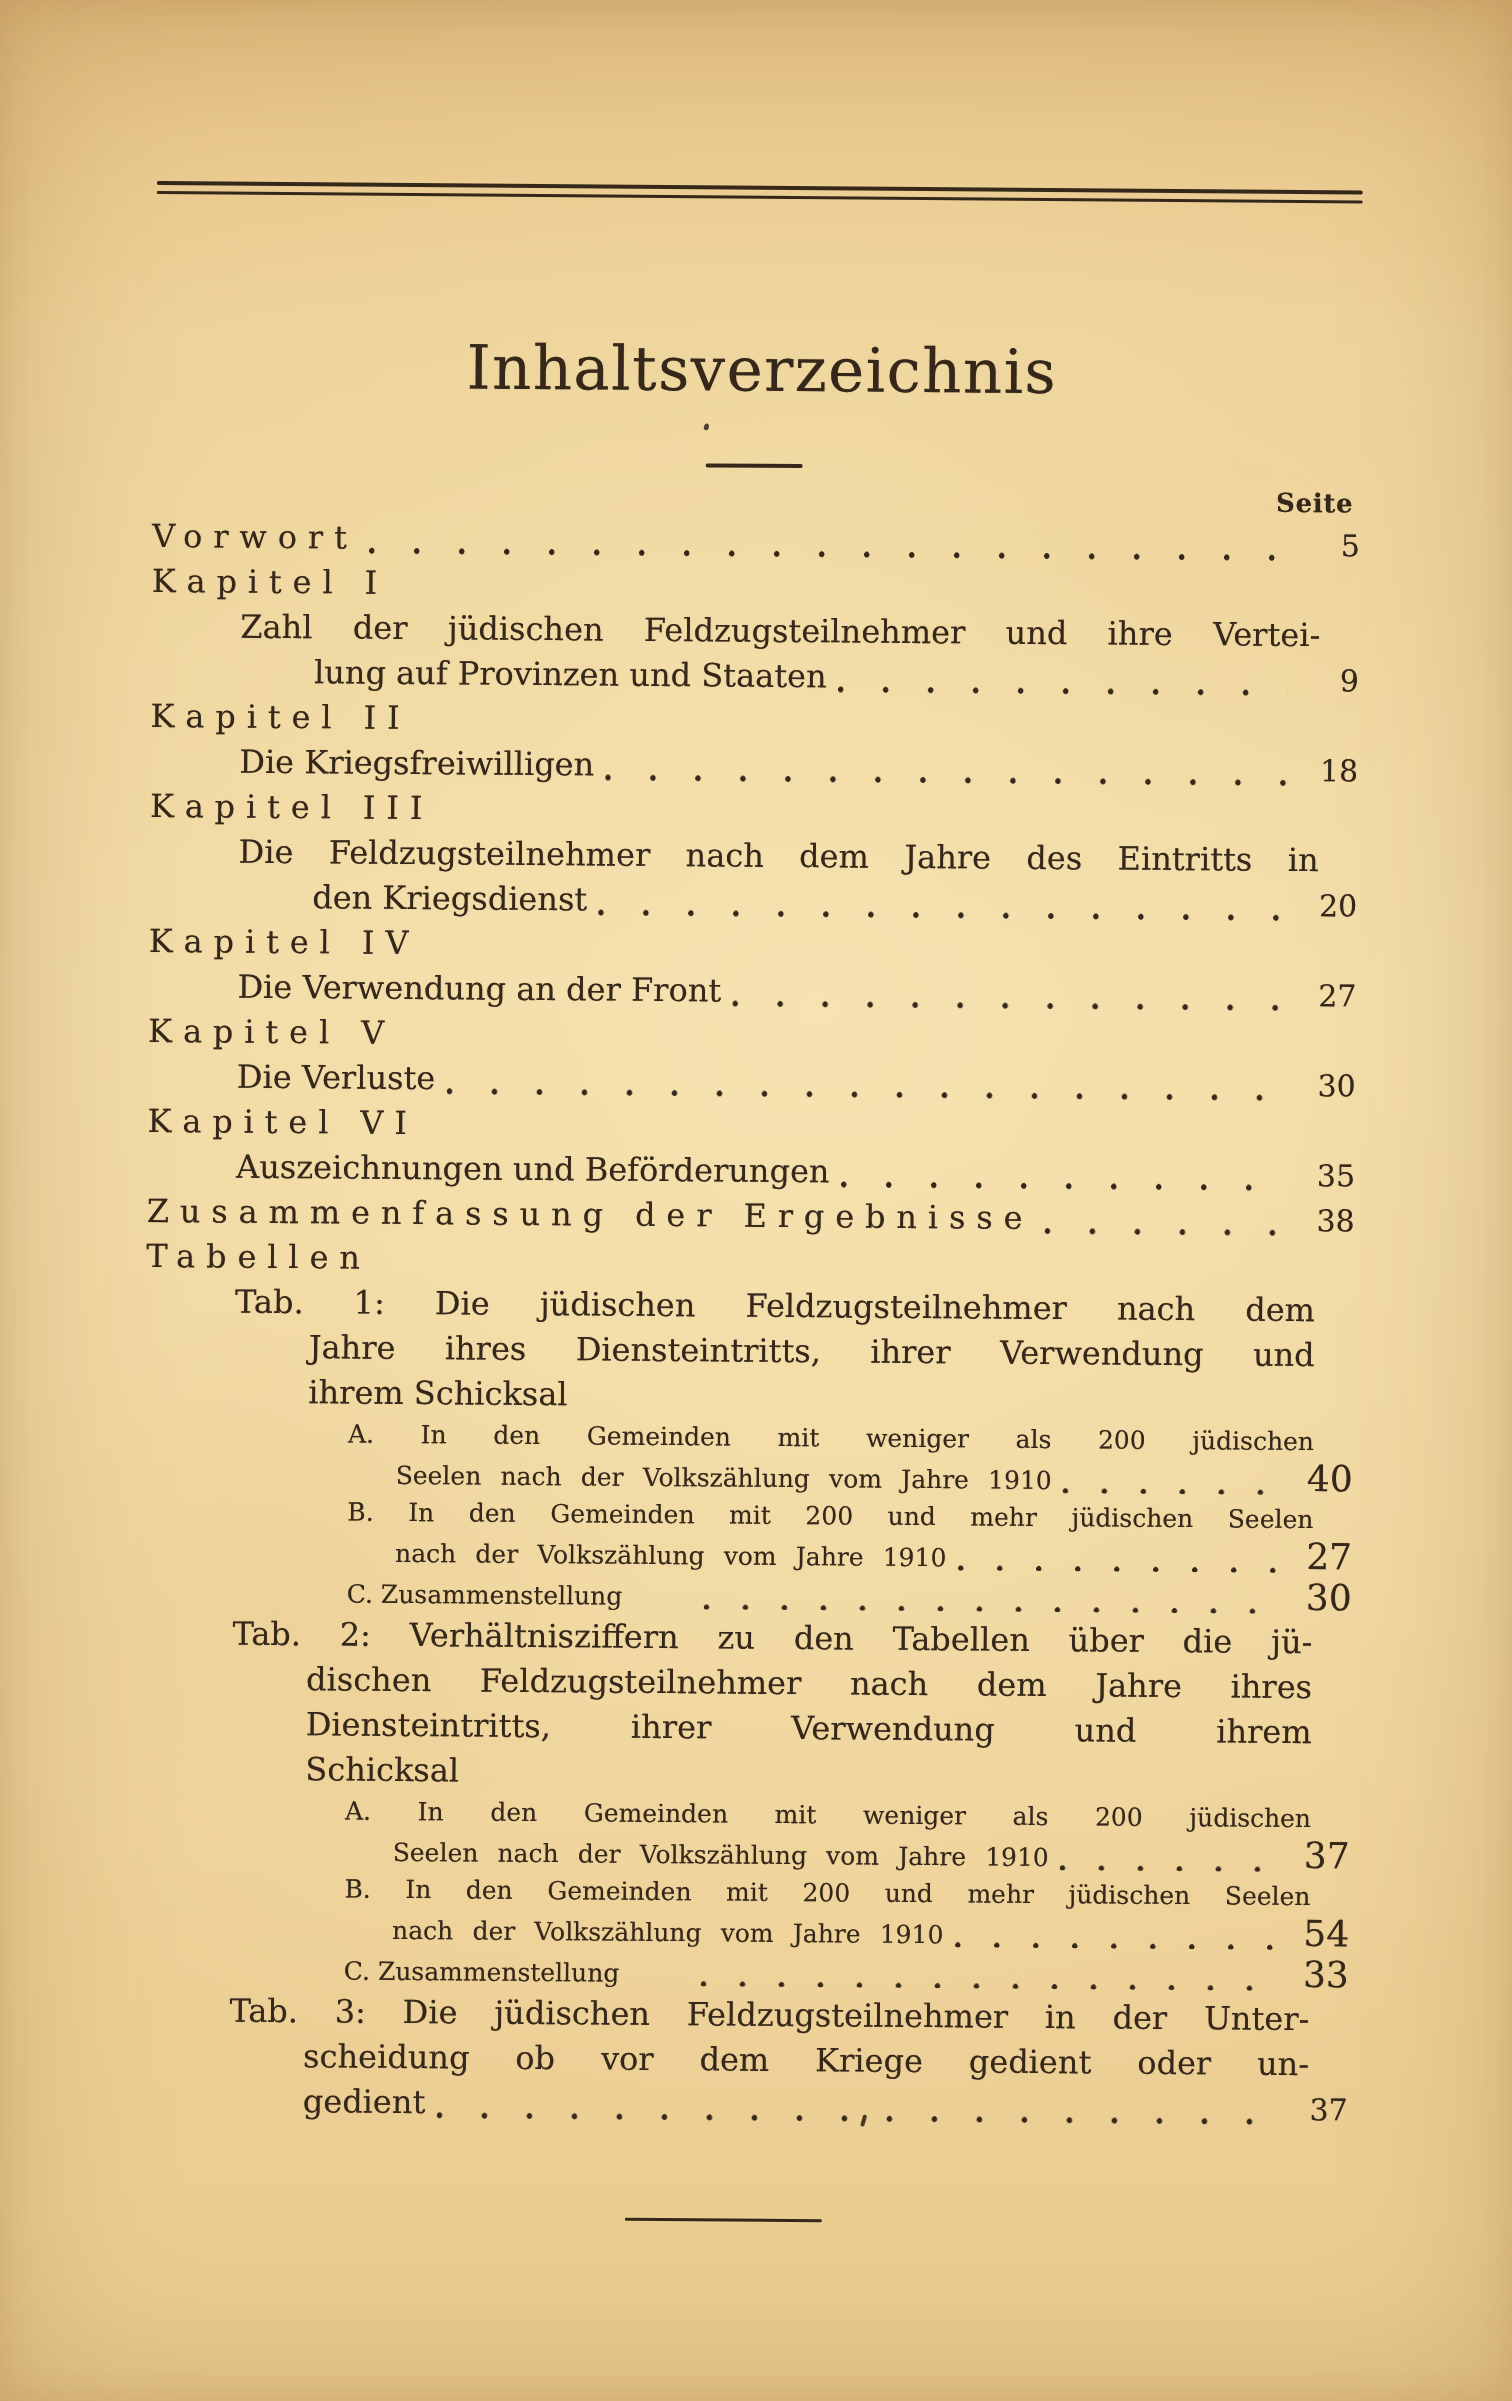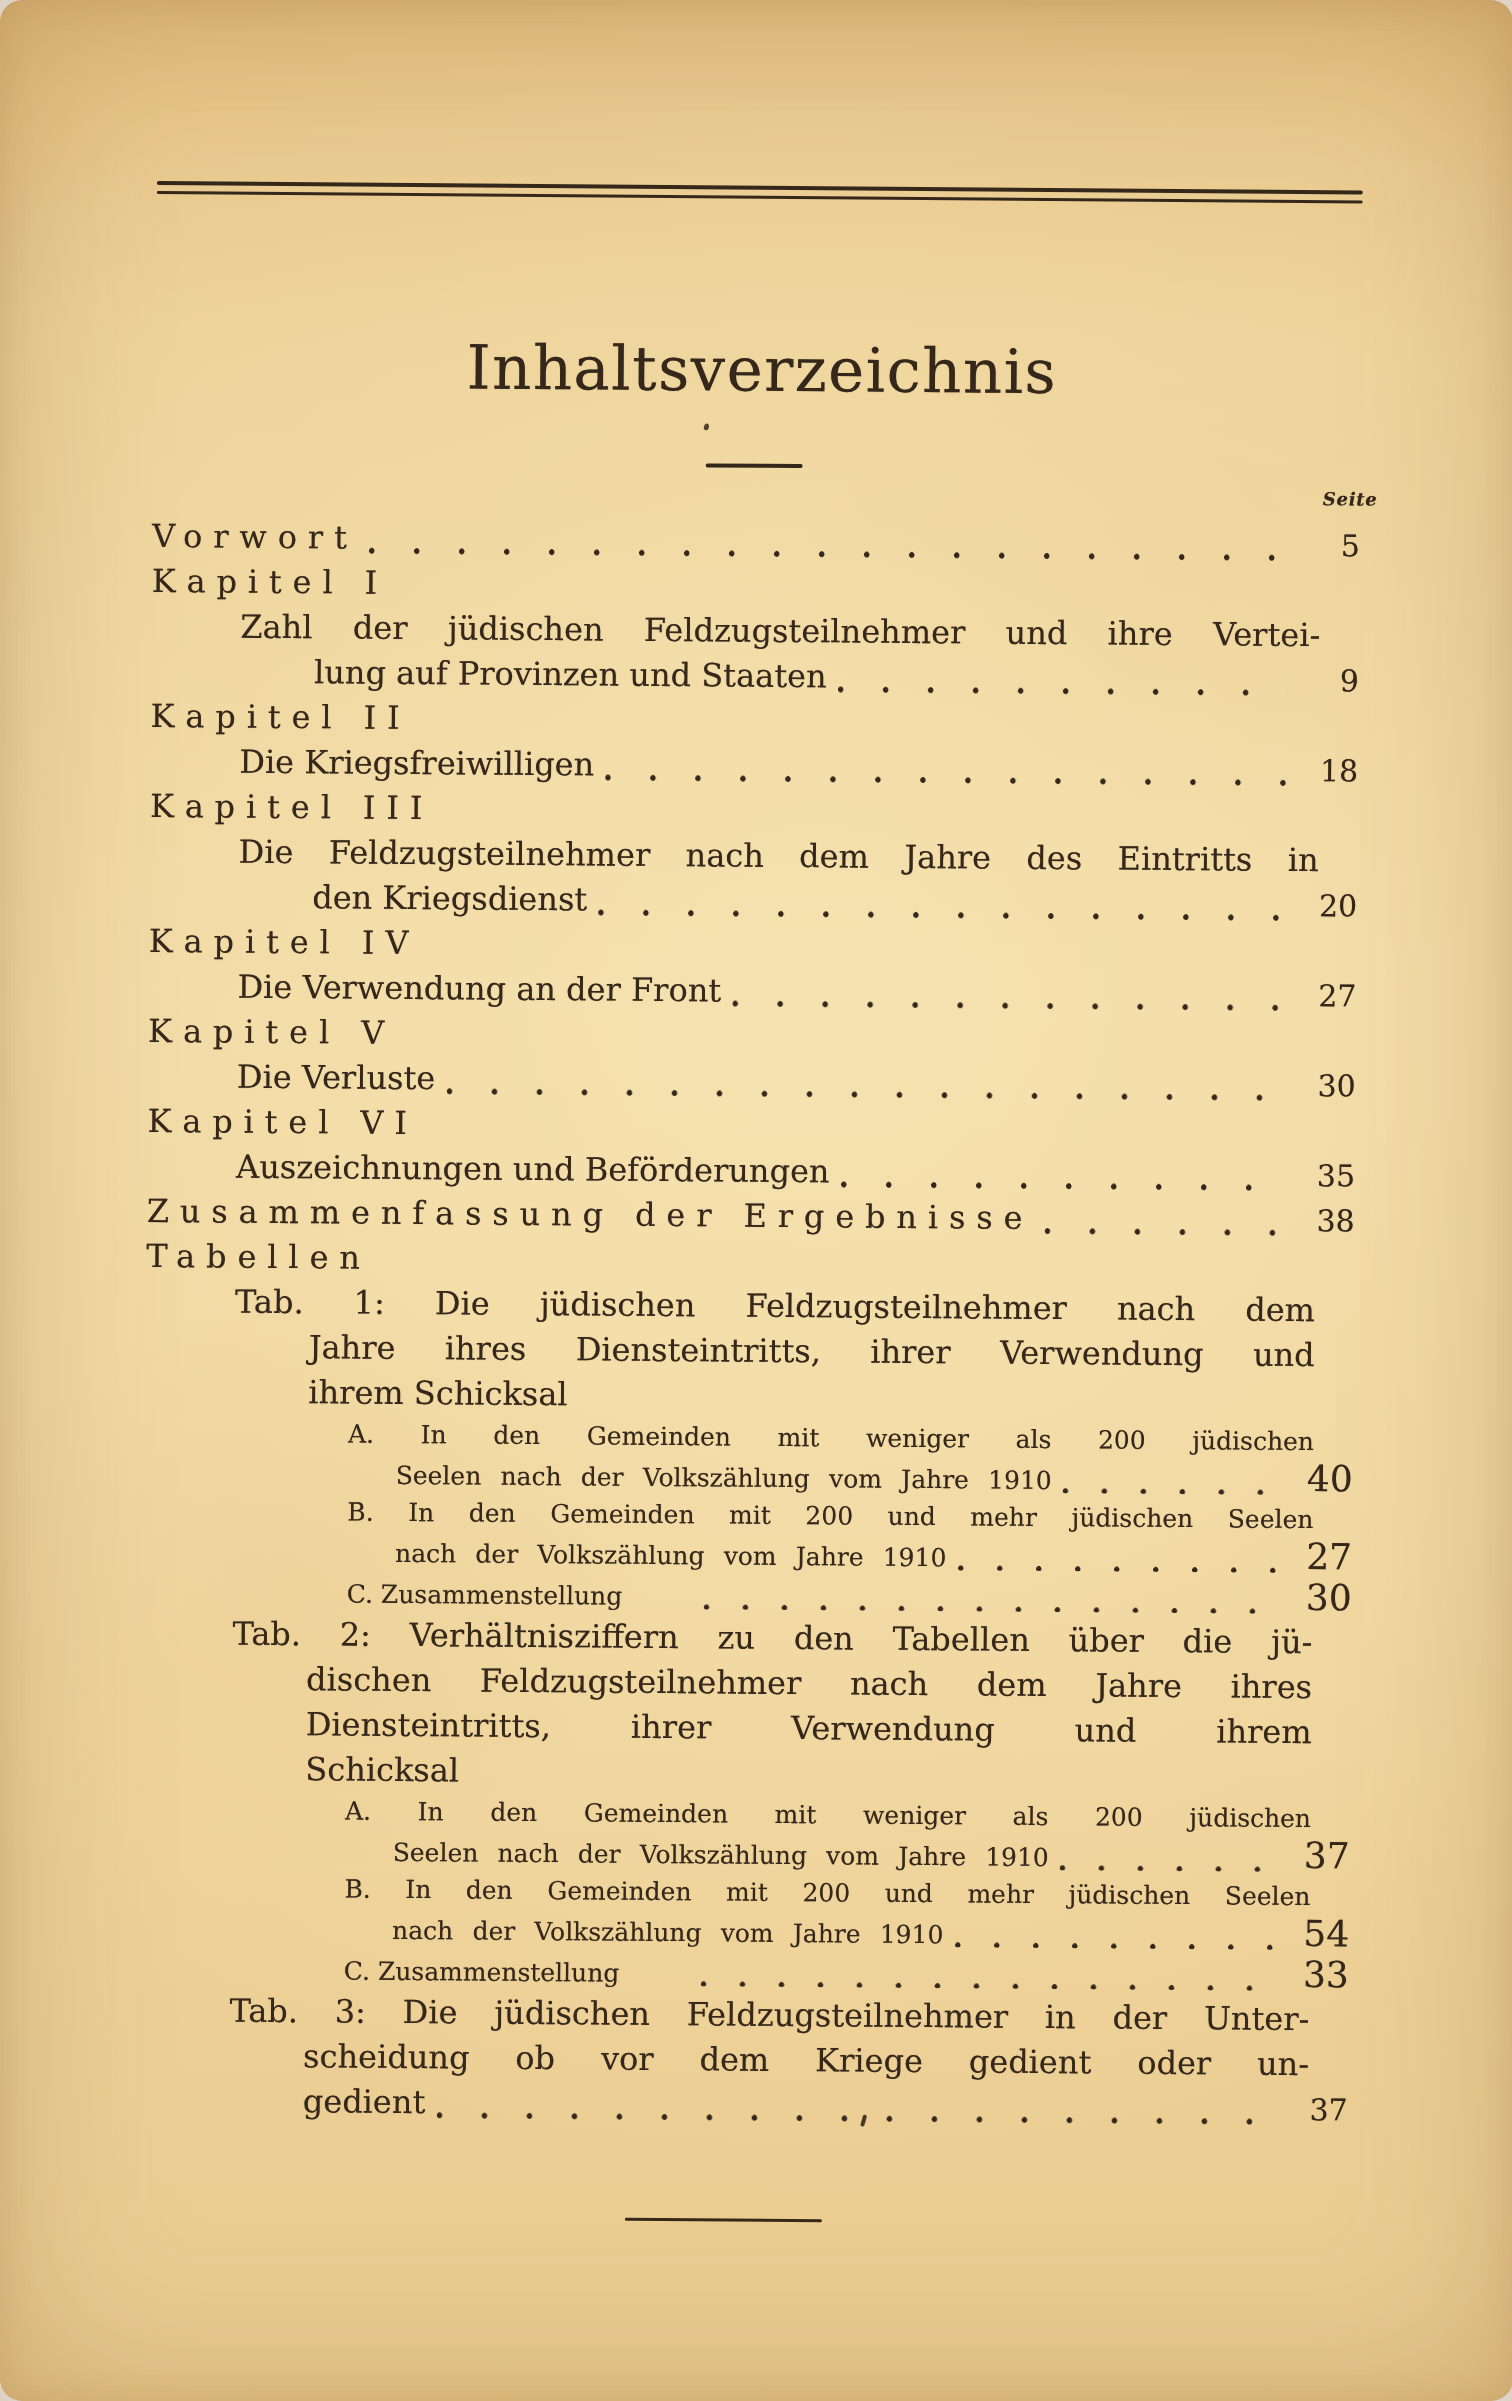--- a/index.html
+++ b/index.html
@@ -8,41 +8,40 @@
     font-family:"DejaVu Serif","Liberation Serif",serif;
     color:var(--ink,#35271a);
   }
   .paper{
     position:absolute;inset:0;
     background:
       radial-gradient(120% 80% at 54% 42%, rgba(255,244,200,.40), rgba(255,244,200,0) 62%),
       radial-gradient(30% 16% at 20% 66%, rgba(214,172,104,.16), rgba(214,172,104,0) 75%),
       radial-gradient(34% 14% at 78% 24%, rgba(224,184,116,.14), rgba(224,184,116,0) 75%),
       linear-gradient(180deg,#e4bf82 0%,#ecd096 14%,#f0d7a1 42%,#efd49c 66%,#eacb8f 100%);
-    border-radius: 22px;
   }
   .vignette{
     position:absolute;inset:0;pointer-events:none;
     box-shadow:inset 0 0 169px rgba(120,78,25,.26), inset 0 0 35px rgba(120,78,25,.12);
   }
   .content{
     position:absolute;inset:0;
     transform:rotate(.45deg);
     transform-origin:148px 1056px;
     text-shadow:0 0 0.7px rgba(53,39,26,.5);
   }
   .toprule{position:absolute;left:150px;top:181px;width:1206px;}
   .toprule .rl{height:3.5px;background:var(--ink,#35271a);border-radius:2.1px;}
   .toprule .rl + .rl{margin-top:6.3px;}
   .title{
     position:absolute;top:329px;left:0;width:100%;margin:0;
     text-align:center;font-size:61px;font-weight:normal;letter-spacing:1.4px;
   }
   .titlerule{position:absolute;top:459px;left:701px;width:97px;height:3.5px;background:var(--ink,#35271a);border-radius:2.1px;}
-  .seite{position:absolute;top:479px;right:140px;font-size:18px;font-weight:bold;letter-spacing:0.7px;font-style:italic;}
+  .seite{position:absolute;top:479px;right:164px;font-size:26px;font-weight:bold;letter-spacing:0.7px;}
   .toc{position:absolute;left:148px;top:514px;width:1208px;font-size:32px;}
   .row{line-height:45px;white-space:nowrap;}
   .row:not(.flex){padding-right:39px;}
   .row.flex{display:flex;align-items:baseline;padding-right:0;}
   .row.just{text-align:justify;text-align-last:justify;white-space:normal;}
   .row.sub{font-size:25px;line-height:37px;}
   .row.spaced .label{letter-spacing:.34em;}
   .row.wide .label{word-spacing:.45em;}
   .label{flex:0 0 auto;}
   .dots{

